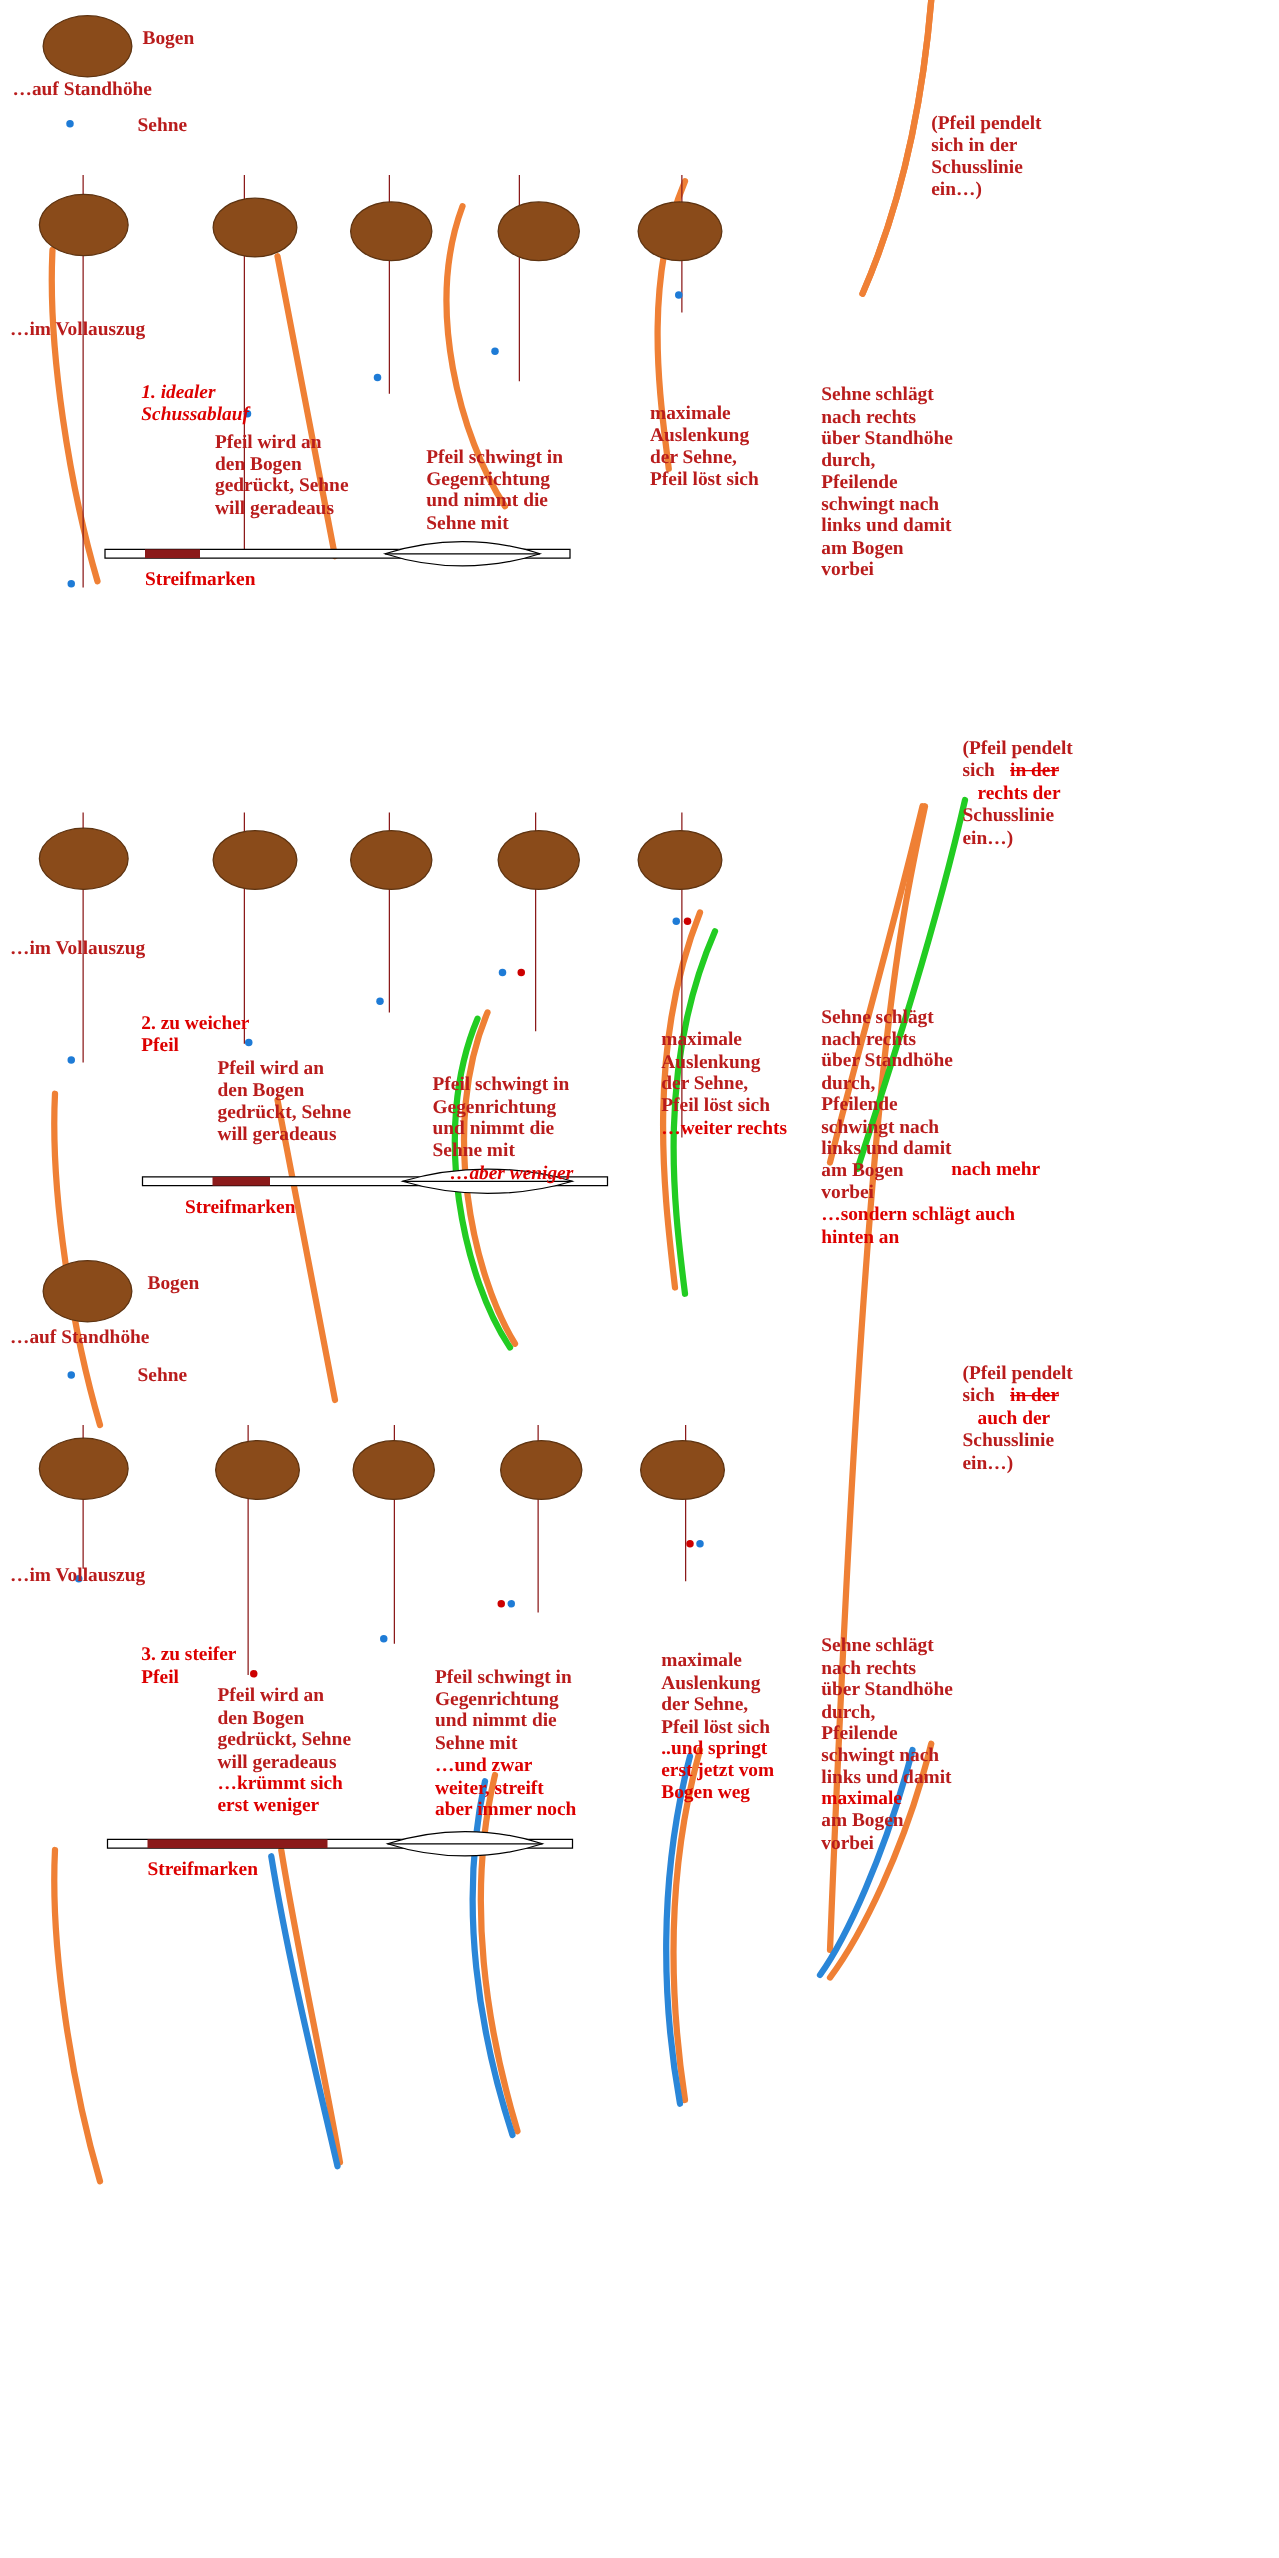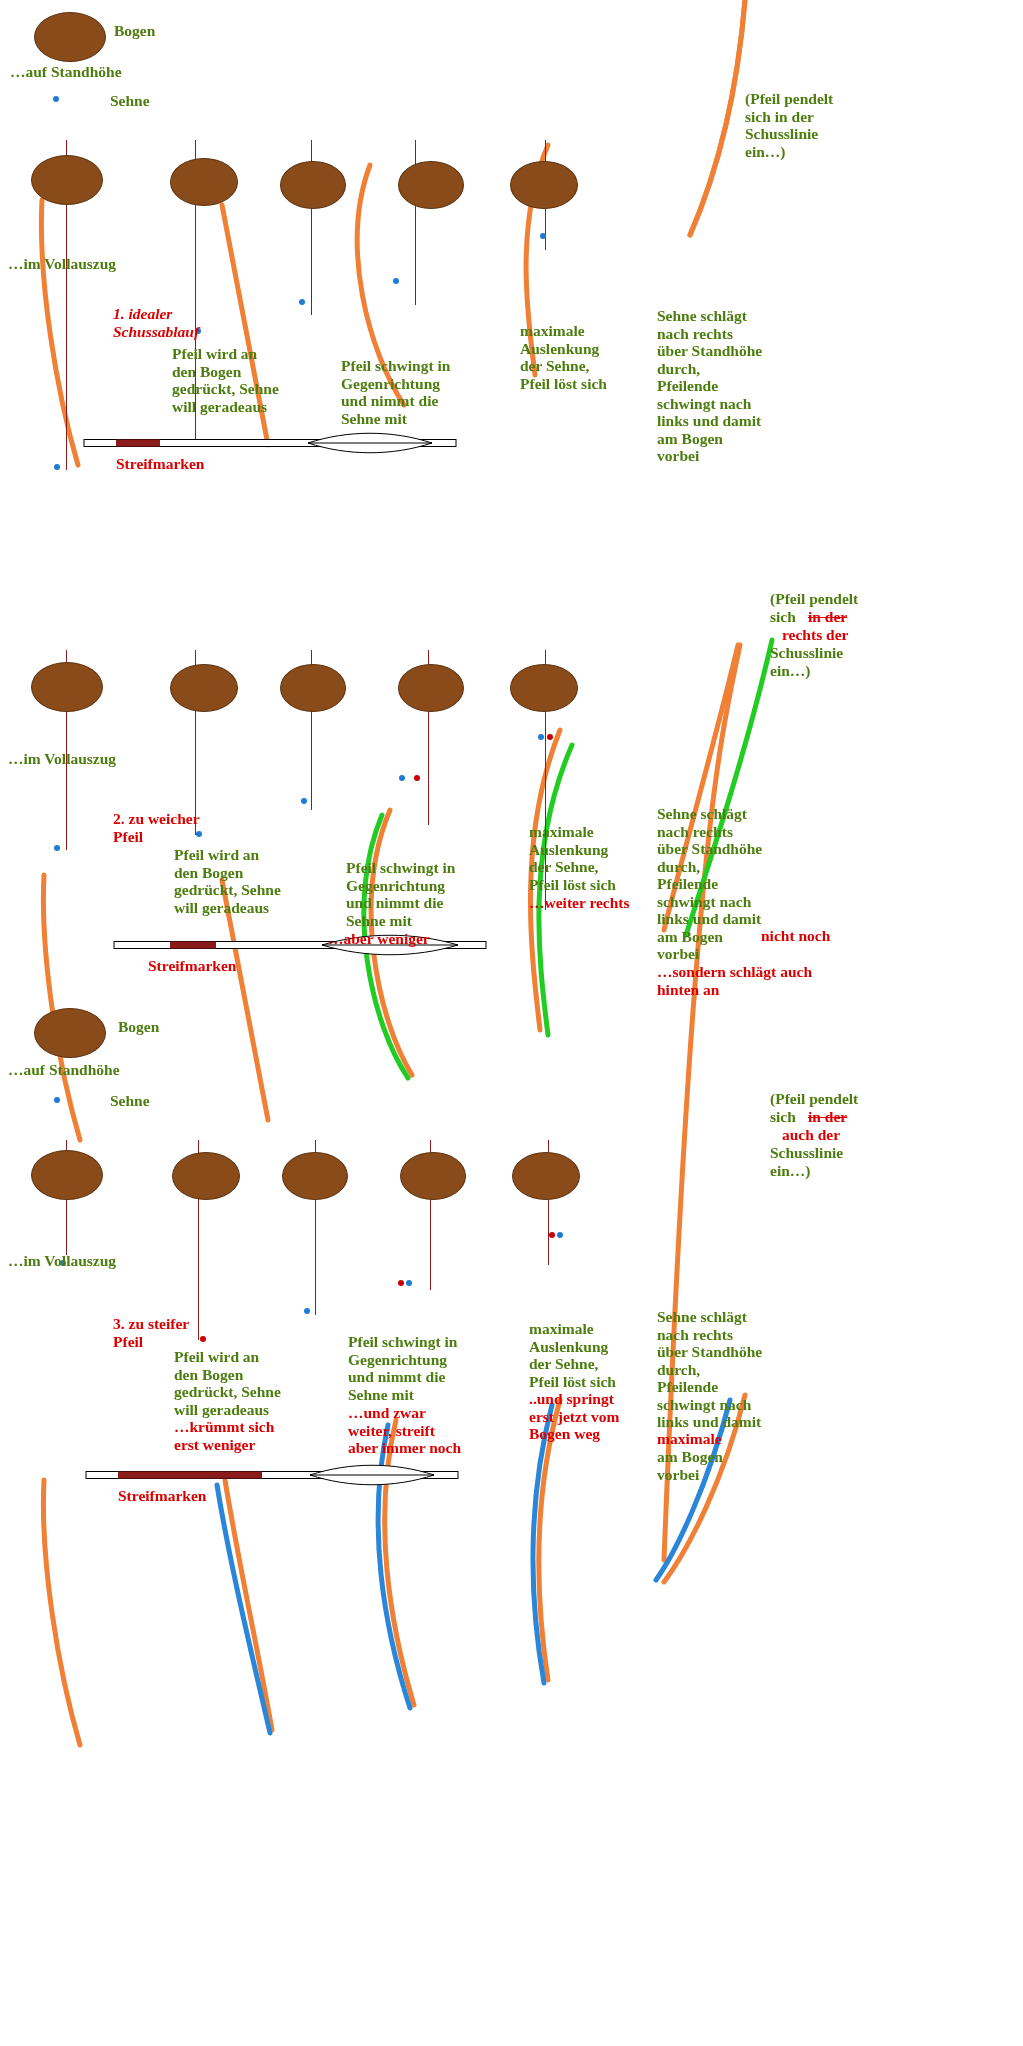--- a/index.html
+++ b/index.html
@@ -14,21 +14,21 @@
     width:1023px;
     height:2046px;
     overflow:hidden;
   }
   .txt{
     position:absolute;
     font-family:"Liberation Serif", serif;
     font-size:15.5px;
     line-height:17.5px;
     font-weight:bold;
-    color:#4d7c0f;
+    color:#b91c1c;
     white-space:pre;
   }
   .txt.red{color:#dd0000;}
   .strike{text-decoration:line-through;}
   .bow{
     position:absolute;
     background:#8a4b1a;
     border:1px solid #5d3311;
     border-radius:50%;
   }
@@ -220,35 +220,35 @@
   <div class="txt red" style="left:113px;top:810px;">2. zu weicher
 Pfeil</div>
   <div class="txt" style="left:174px;top:846px;">Pfeil wird an
 den Bogen
 gedrückt, Sehne
 will geradeaus</div>
   <div class="txt" style="left:346px;top:859px;">Pfeil schwingt in
 Gegenrichtung
 und nimmt die
 Sehne mit</div>
-  <div class="txt red" style="left:328px;top:930px;">…aber weniger</div>
+  <div class="txt red" style="left:360px;top:930px;font-style:italic;">…aber weniger</div>
   <div class="txt" style="left:529px;top:823px;">maximale
 Auslenkung
 der Sehne,
 Pfeil löst sich</div>
   <div class="txt red" style="left:529px;top:894px;">…weiter rechts</div>
   <div class="txt" style="left:657px;top:805px;">Sehne schlägt
 nach rechts
 über Standhöhe
 durch,
 Pfeilende
 schwingt nach
 links und damit
 am Bogen</div>
-  <div class="txt red" style="left:761px;top:927px;">nicht noch</div>
+  <div class="txt red" style="left:761px;top:927px;">nach mehr</div>
   <div class="txt" style="left:657px;top:945px;">vorbei</div>
   <div class="txt red" style="left:657px;top:963px;">…sondern schlägt auch
 hinten an</div>
   <div class="txt" style="left:770px;top:590px;">(Pfeil pendelt</div>
   <div class="txt" style="left:770px;top:608px;">sich</div>
   <div class="txt red strike" style="left:808px;top:608px;">in der</div>
   <div class="txt red" style="left:782px;top:626px;">rechts der</div>
   <div class="txt" style="left:770px;top:644px;">Schusslinie
 ein…)</div>
   <div class="txt red" style="left:148px;top:957px;">Streifmarken</div>

